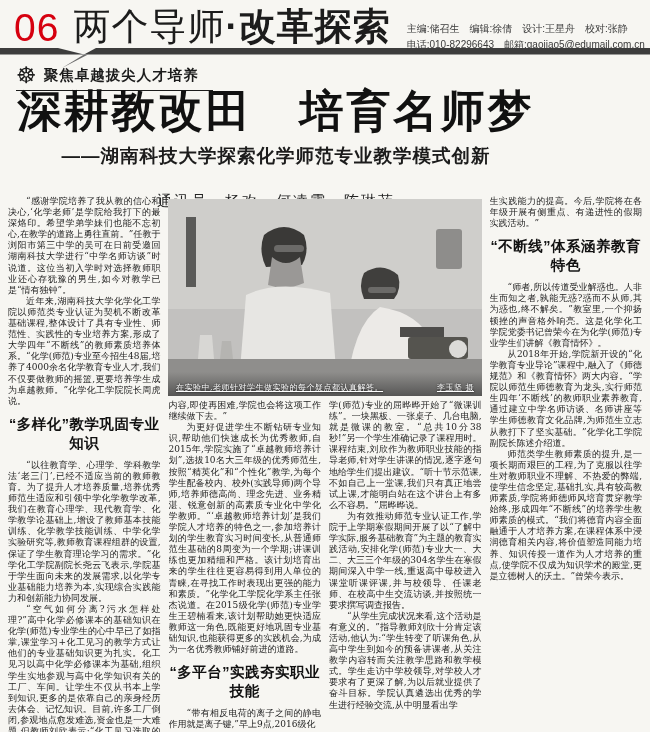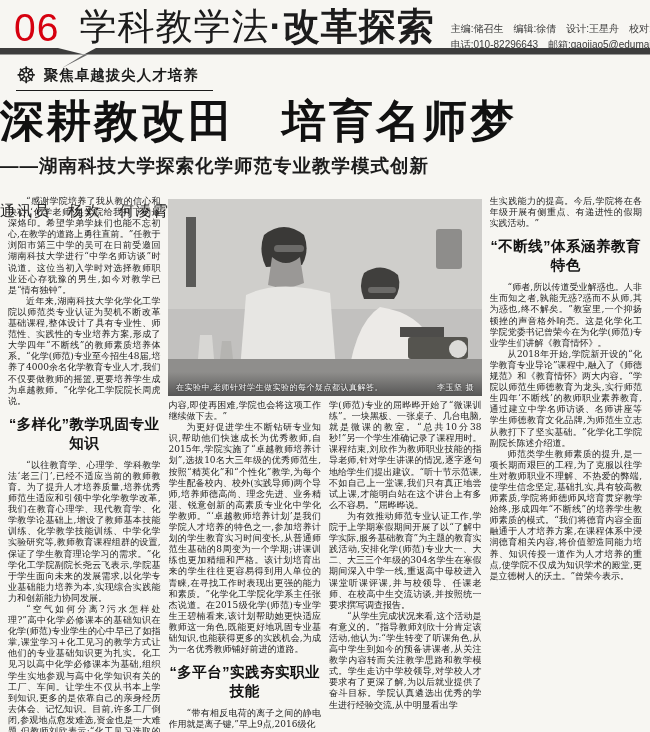--- a/index.html
+++ b/index.html
@@ -13,21 +13,21 @@
   }
   
   .masthead{
     position:absolute;top:8px;left:14px;right:8px;
     display:flex;align-items:flex-start;
     font-family:"Liberation Sans", sans-serif;
     white-space:nowrap;
   }
   .page-num{
     color:#d6000f;font-size:39px;font-weight:500;line-height:1;
-    letter-spacing:1px;margin-right:20px;
+    letter-spacing:1px;margin-right:14px;
   }
   .mast-title{font-size:37px;line-height:1;letter-spacing:1px;}
   .mast-title .light{font-weight:500;}
   .mast-title .heavy{font-weight:900;}
   .credits{
     margin-left:16px;margin-top:13px;
     font-size:10px;line-height:1.55;color:#3a3a3a;
     font-family:"Liberation Sans", sans-serif;
     white-space:nowrap;
   }
@@ -38,21 +38,21 @@
     display:inline-flex;align-items:center;gap:7px;
     border-bottom:1.6px solid #1c1c1c;
     padding:0 14px 3px 0;
   }
   .wheel-icon{font-size:23px;line-height:1;color:#1c1c1c;}
   .focus-badge .label{
     font-family:"Liberation Sans", sans-serif;
     font-weight:700;font-size:14.5px;letter-spacing:1px;
   }
   
-  .title-block{position:absolute;top:97px;left:0;width:552px;text-align:left;}
+  .title-block{position:absolute;top:87px;left:0;width:552px;text-align:center;}
   .main-title{
     font-family:"Liberation Sans", sans-serif;
     font-weight:900;font-size:44px;line-height:1.1;
     letter-spacing:3px;margin:0;color:#111;
   }
   .sub-title{
     font-family:"Liberation Sans", sans-serif;
     font-weight:700;font-size:18.5px;margin:8px 0 0;letter-spacing:1px;
   }
   .byline{
@@ -82,32 +82,33 @@
   }
   .photo svg{display:block;}
   .photo-caption{
     position:absolute;left:0;right:0;bottom:0;
     display:flex;justify-content:space-between;align-items:flex-end;
     padding:10px 8px 3px;
     font-size:8px;color:#fff;
     background:linear-gradient(transparent, rgba(40,40,40,.55));
     text-shadow:0 0 2px rgba(0,0,0,.9);
     letter-spacing:.5px;
+    text-decoration:underline;
   }
   .photo-caption .credit{white-space:nowrap;margin-left:26px;}
 </style>
 </head>
 <body>
 
 <div class="page">
 
   <div class="masthead">
     <span class="page-num">06</span>
     <span class="mast-title">
-      <span class="light">学科教学法</span><span class="heavy">·</span><span class="heavy">改革探索</span>
+      <span class="light">两个导师</span><span class="heavy">·</span><span class="heavy">改革探索</span>
     </span>
     <span class="credits">
       <span>主编:储召生　编辑:徐倩　设计:王星舟　校对:张静</span><br>
       <span>电话:010-82296643　邮箱:gaojiao5@edumail.com.cn</span>
     </span>
   </div>
 
   <svg class="rule-bar" viewBox="0 0 650 22">
     <rect x="0" y="0" width="650" height="6.5" fill="#3d3d3d"></rect>
     <polygon points="58,0 84,6.5 96,0" fill="#f7f6f2"></polygon>

